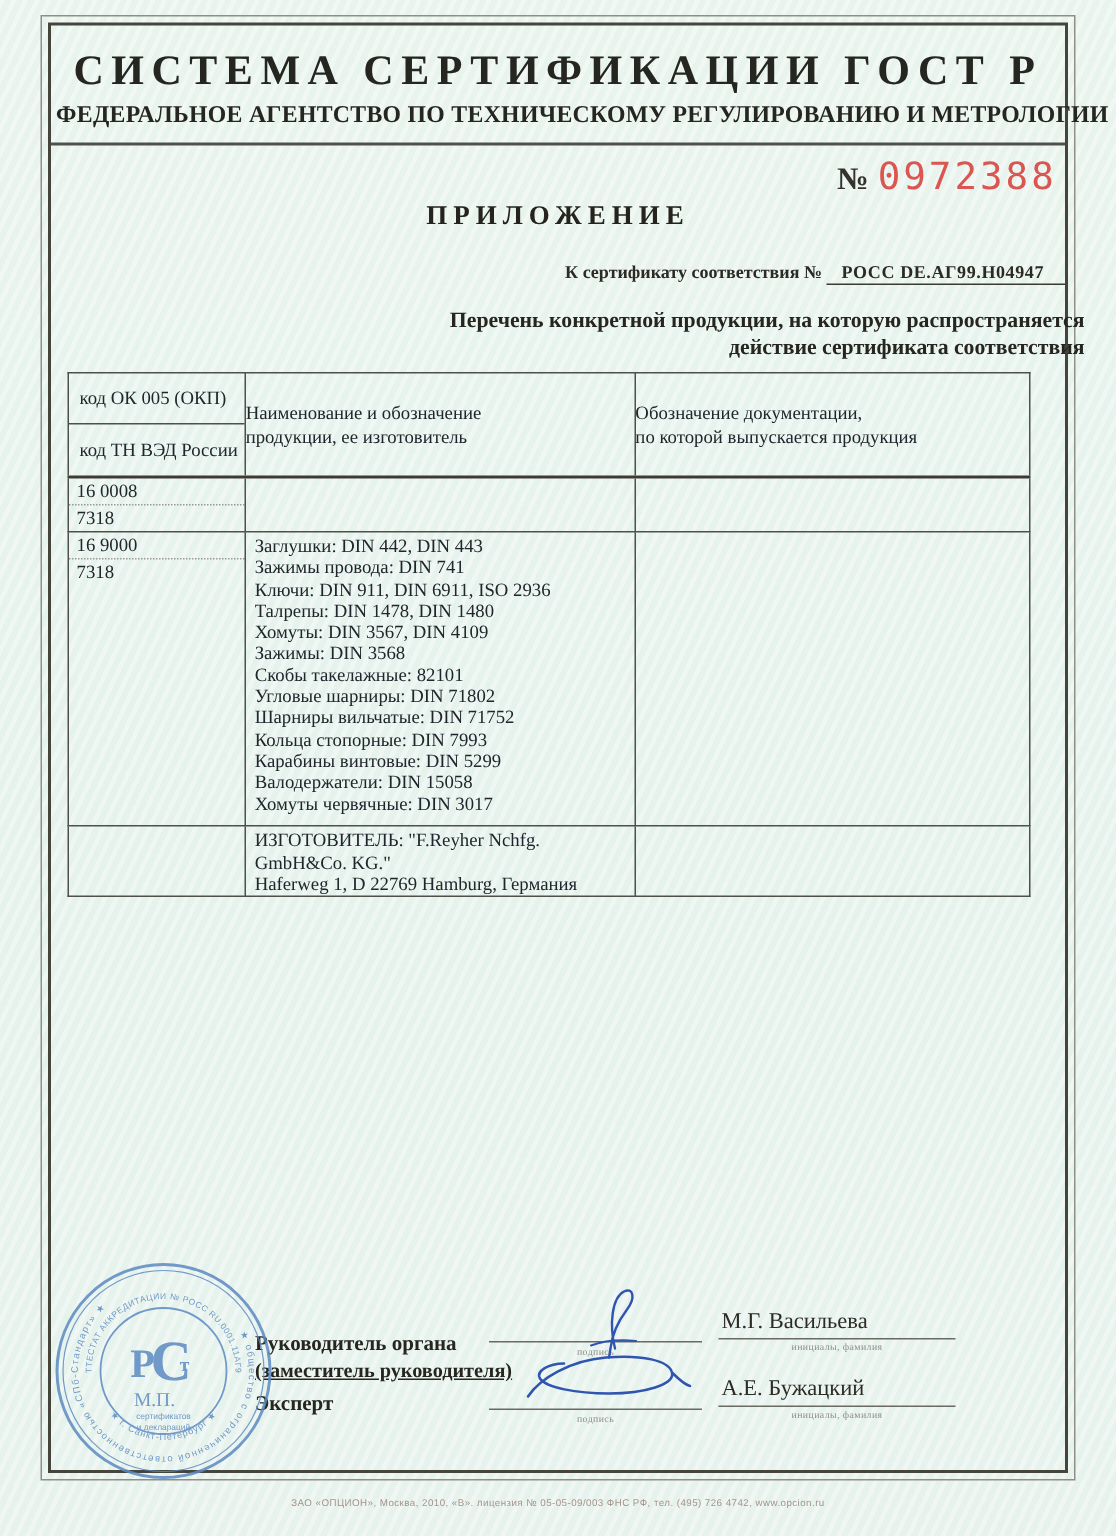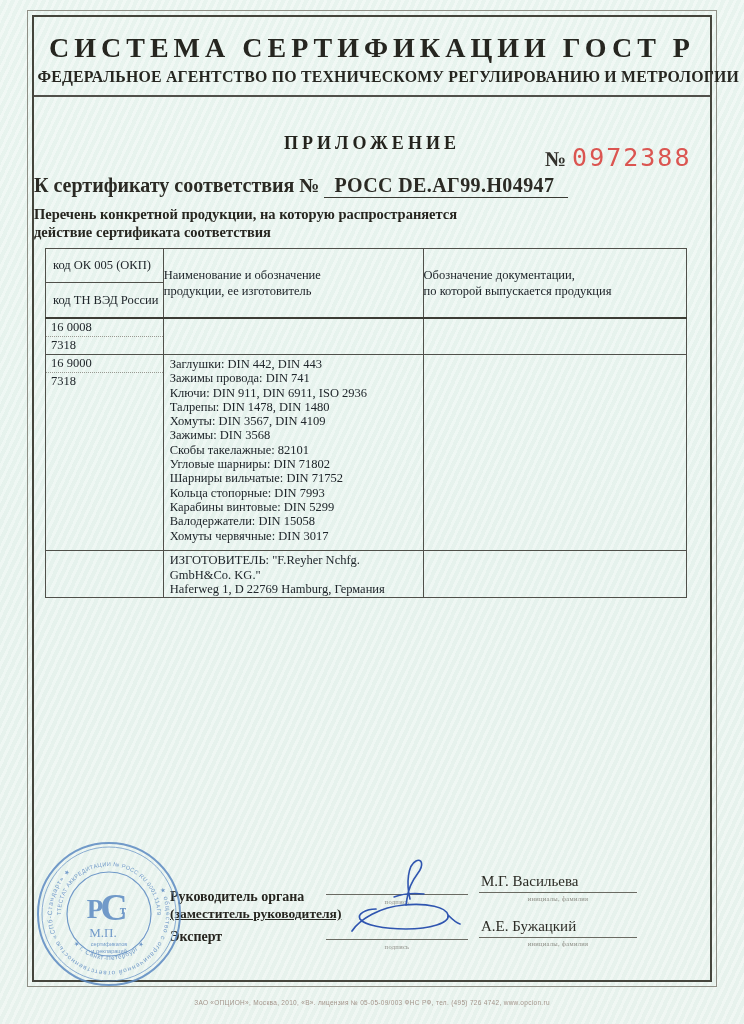--- a/index.html
+++ b/index.html
@@ -40,47 +40,46 @@
   }
   .agency {
     margin-top: 4px;
     font-size: 16px; font-weight: bold; letter-spacing: 0.2px;
     transform: scaleX(0.99); transform-origin: center;
     color: #262620;
     white-space: nowrap;
   }
   
   .form-number {
-    position: absolute; left: 511px; top: 86px; width: 180px;
+    position: absolute; left: 524px; top: 86px; width: 180px;
     white-space: nowrap;
-    margin-top: 40px;
   }
   .form-number .no-sign { font-size: 21px; font-weight: bold; color: #33322c; margin-right: 6px; }
   .form-number .digits {
     font-family: "DejaVu Sans Mono", monospace;
     font-size: 25px; letter-spacing: 2px; color: #db5551; font-weight: 500;
   }
   
   .doc-title {
     position: absolute; left: 0; top: 116px; width: 100%;
     text-align: center; font-size: 18px; font-weight: bold; letter-spacing: 4px;
     color: #24231d;
   }
   .cert-line {
     position: absolute; left: 0; top: 157px; width: 100%;
-    text-align: left; font-size: 20px; font-weight: bold; color: #2b2a24;
+    text-align: right; font-size: 12px; font-weight: bold; color: #2b2a24;
   }
   .cert-line .cert-value {
     font-weight: bold; letter-spacing: 0.4px;
     border-bottom: 1px solid #3a3a33;
     padding: 0 14px 1px 10px;
   }
   .subtitle {
-    position: absolute; left: 0; top: 188px; width: 100%;
-    text-align: left; font-size: 14.5px; font-weight: bold; line-height: 18px;
+    position: absolute; left: 13px; top: 188px; width: 100%;
+    text-align: right; font-size: 14.5px; font-weight: bold; line-height: 18px;
     color: #26251f;
   }
   
   table.cert-table {
     position: absolute; left: 11px; top: 231px;
     width: 642px; border-collapse: collapse;
     font-size: 12.5px; color: #20262b;
   }
   table.cert-table td { border: 1px solid #50504a; vertical-align: top; }
   tr.thead td { height: 69px; vertical-align: middle; }

